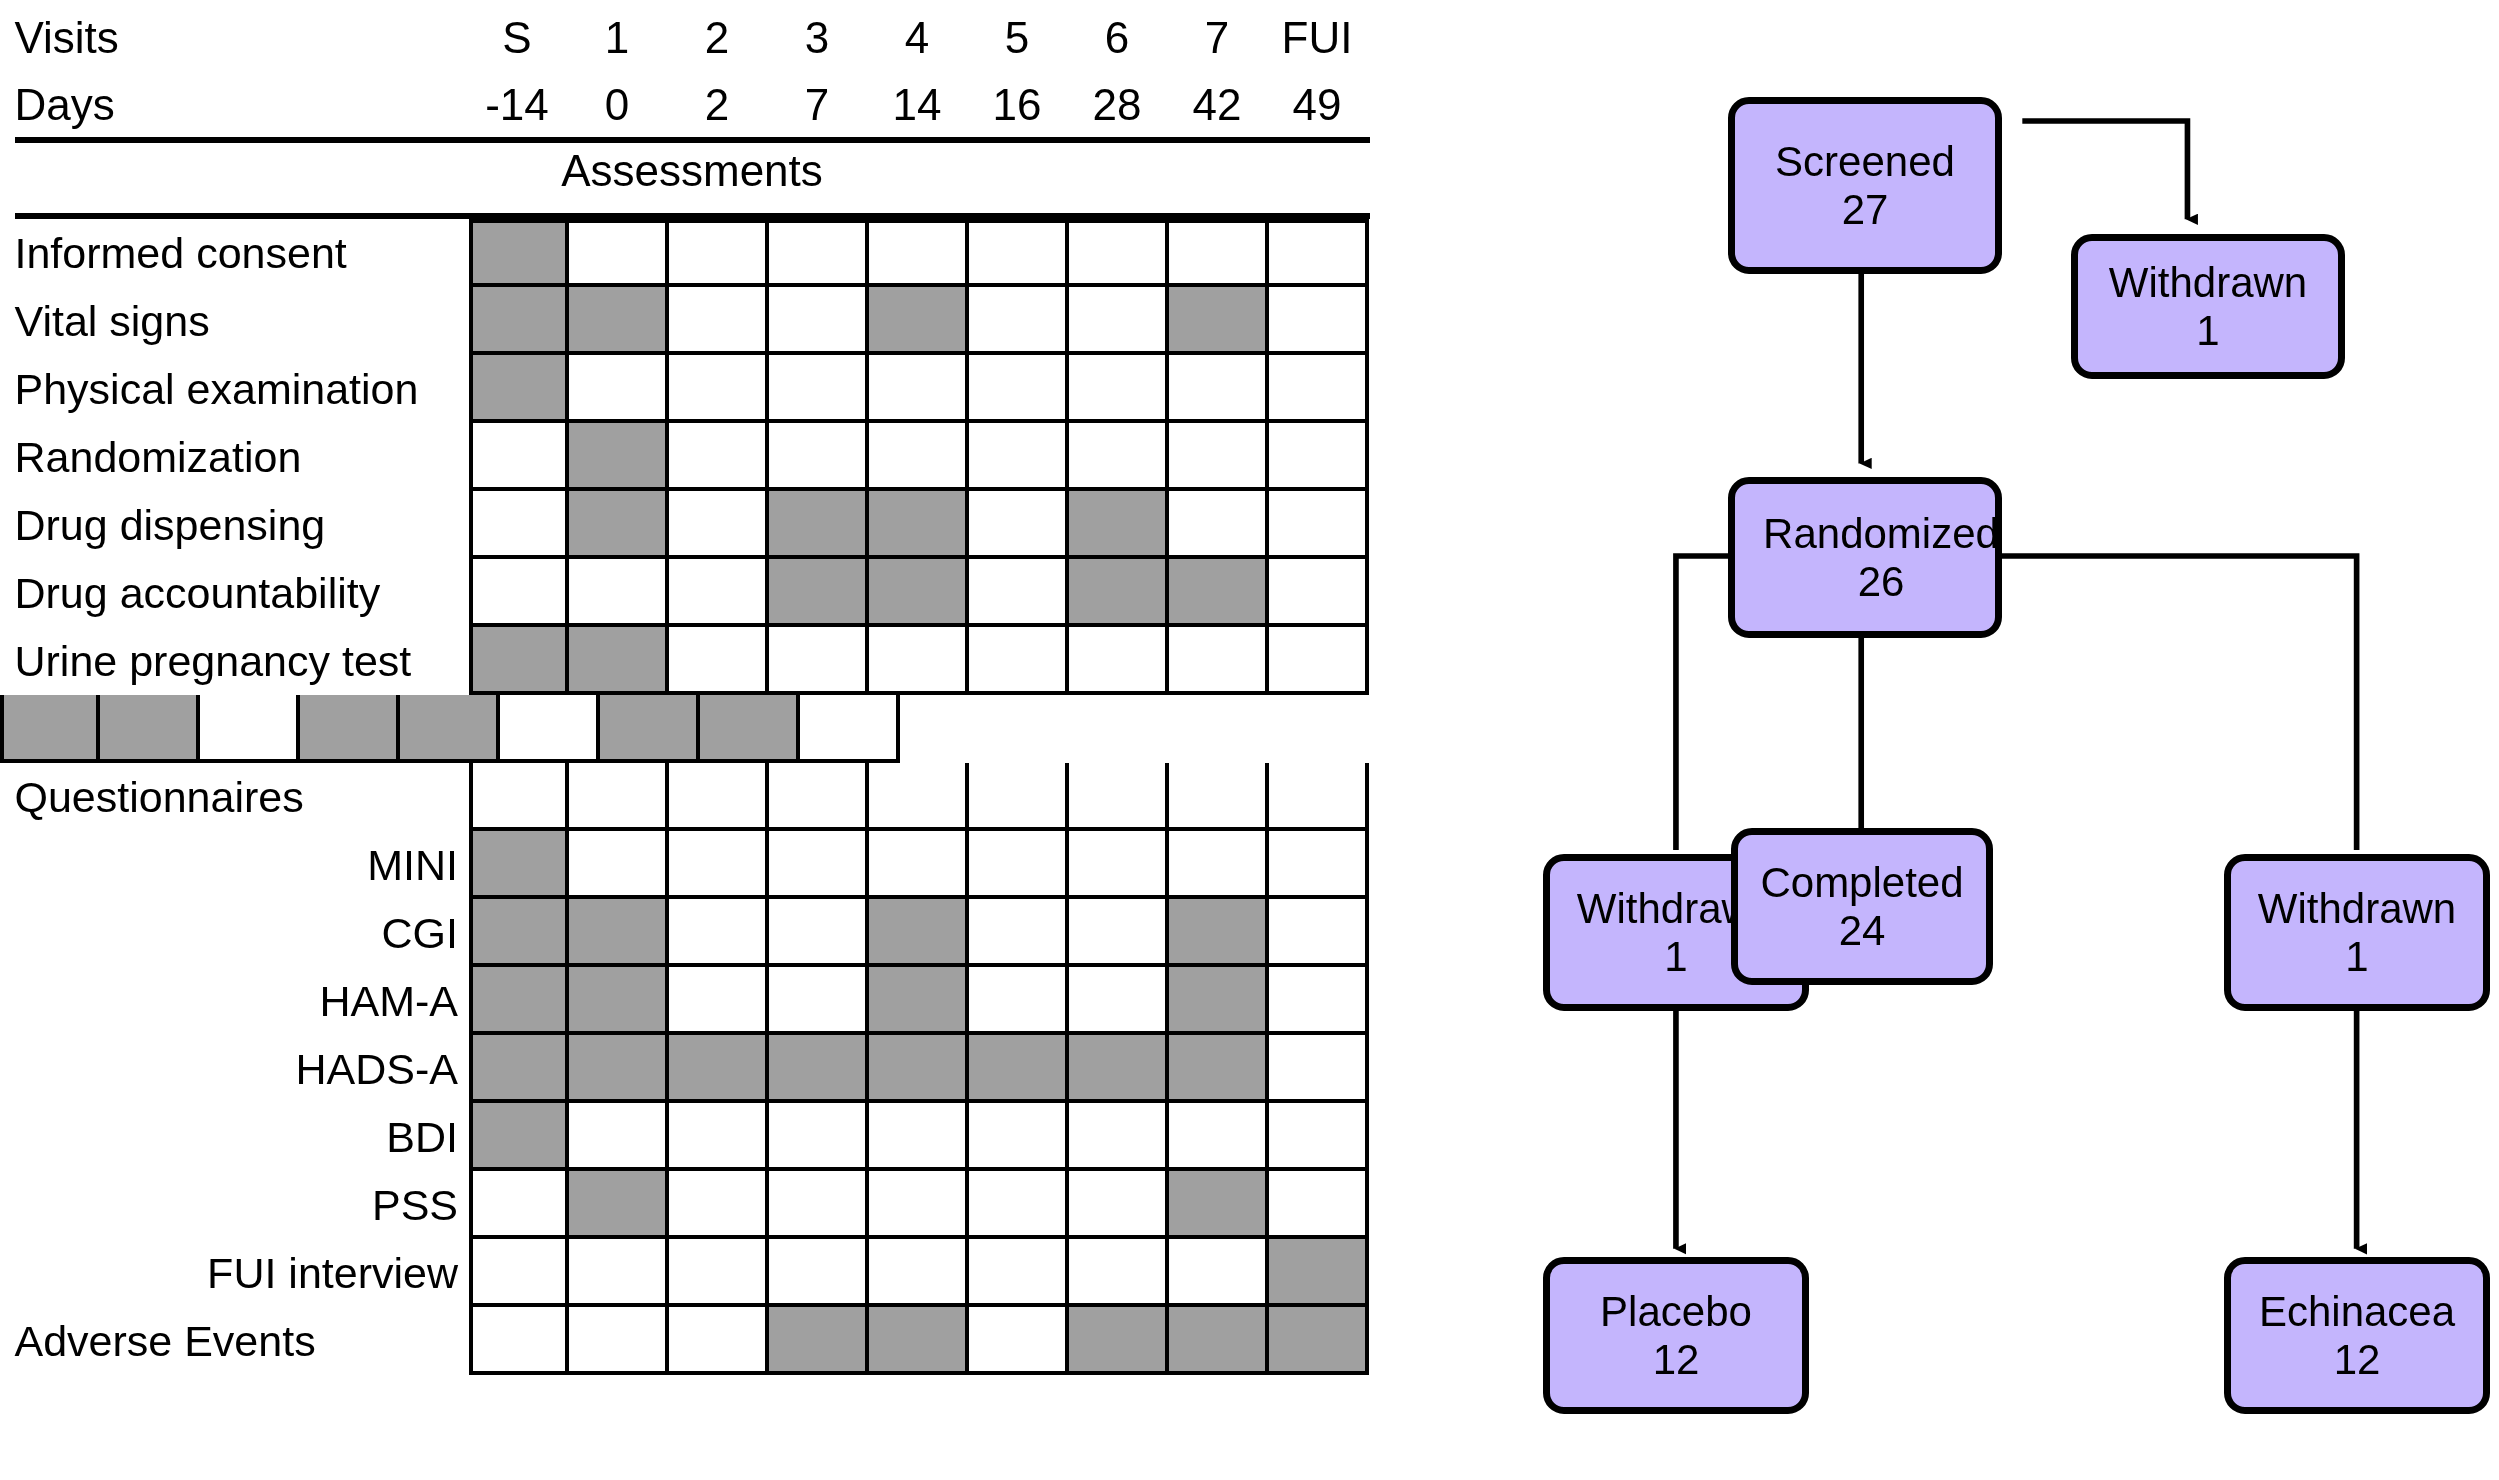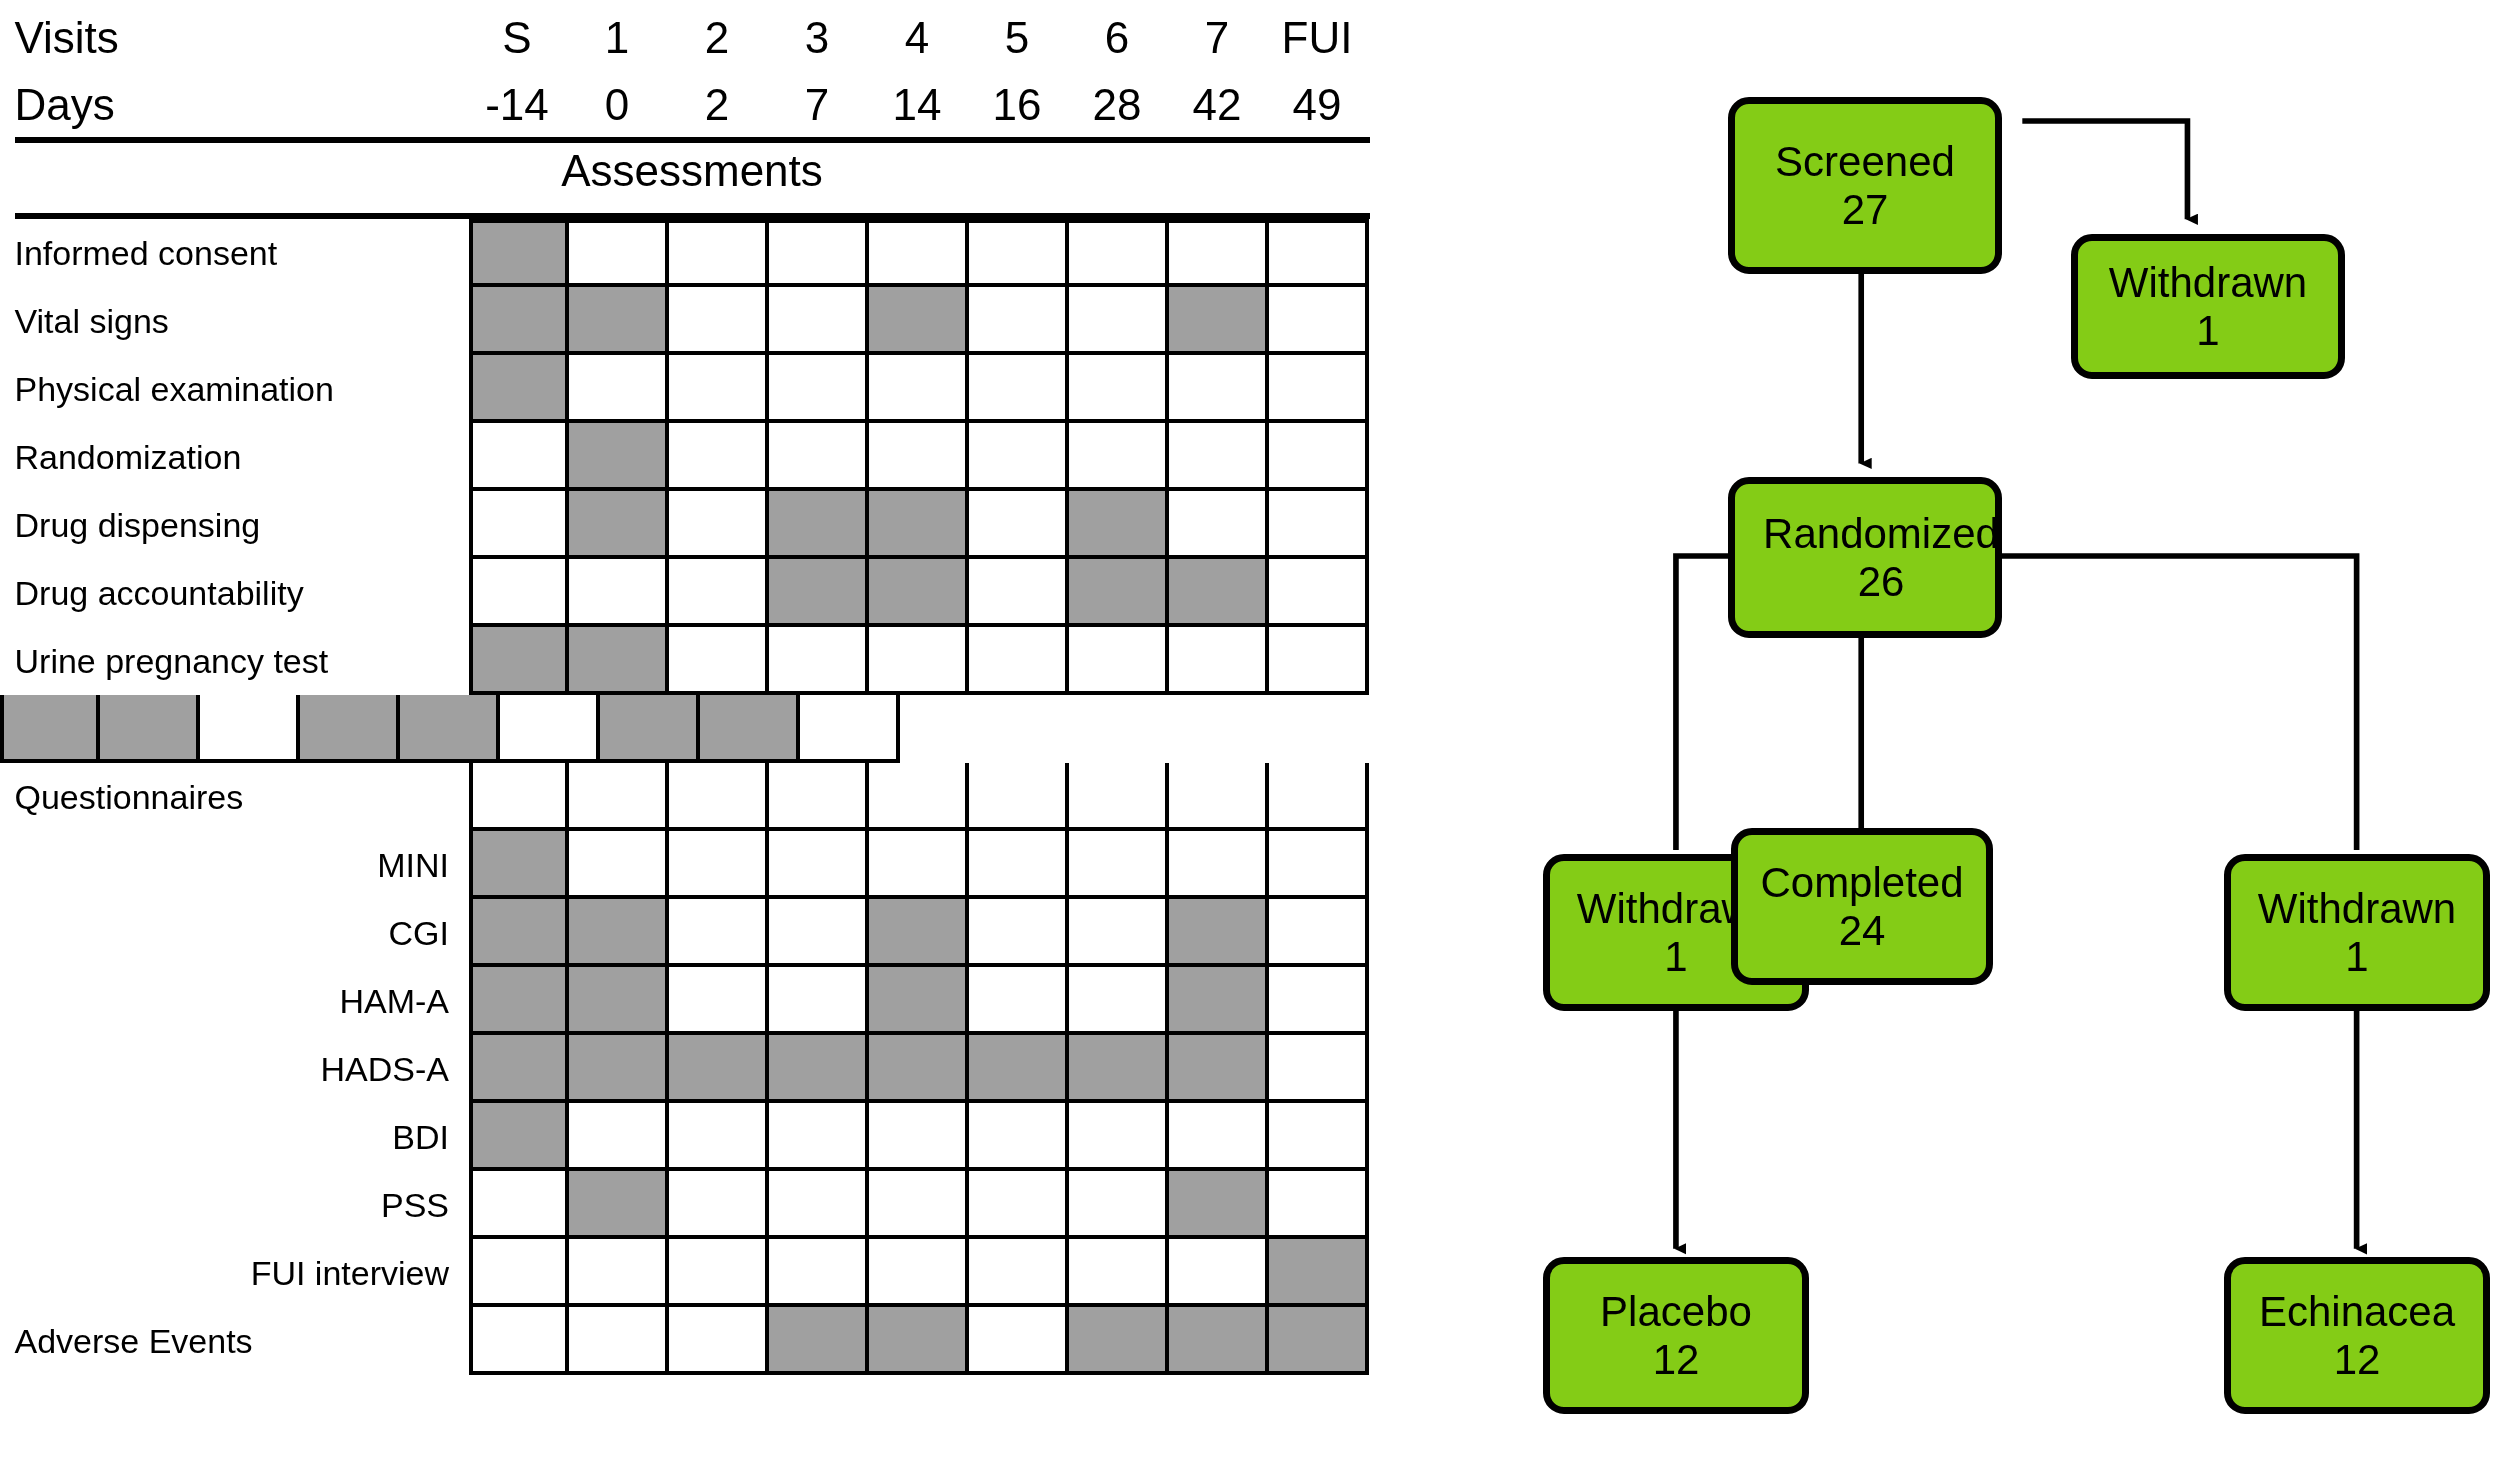--- a/index.html
+++ b/index.html
@@ -28,41 +28,41 @@
 
   #assessTitle{
     position:absolute;left:14.5px;top:149px;width:1355px;
     text-align:center;font-size:44px;line-height:1;
   }
 
   
   #gridwrap{position:absolute;left:0;top:219px;width:1369px;}
   .trow{display:flex;align-items:stretch;height:68px;}
   .rlabel{
-    width:483px;box-sizing:border-box;padding-right:20px;
-    display:flex;align-items:center;font-size:34px;line-height:1;white-space:nowrap;
+    width:483px;box-sizing:border-box;padding-right:11px;
+    display:flex;align-items:center;font-size:43px;line-height:1;white-space:nowrap;
   }
   .rlabel.left{justify-content:flex-start;padding-left:14.5px;}
   .rlabel.right{justify-content:flex-end;text-align:right;}
   .cells{display:flex;}
   .cell{
     width:100px;box-sizing:border-box;
     border-right:4.8px solid #000;border-bottom:4.8px solid #000;
     background:#ffffff;
   }
   .cells .cell:first-child{border-left:4.8px solid #000;}
   .trow:first-child .cell{border-top:4.8px solid #000;}
   .cell.on{background:#a0a0a0;}
 
   
   #flow{position:absolute;left:1394px;top:0;width:1106px;height:1481px;}
   #flowsvg{position:absolute;left:0;top:0;}
   .fnode{
     position:absolute;box-sizing:border-box;
-    border:7.3px solid #000;border-radius:21px;background:#84cc16;
+    border:7.3px solid #000;border-radius:21px;background:#c4b5fd;
     display:flex;flex-direction:column;align-items:center;justify-content:center;
     font-size:42px;line-height:1.12;
   }
   .fnode .n-label{white-space:nowrap;}
   .fnode .n-count{white-space:nowrap;}
 </style>
 </head>
 <body>
 
 <div id="root">

